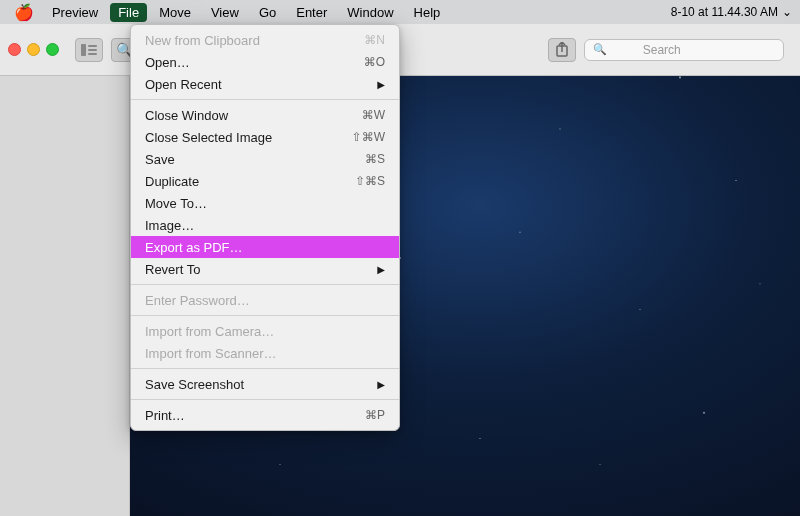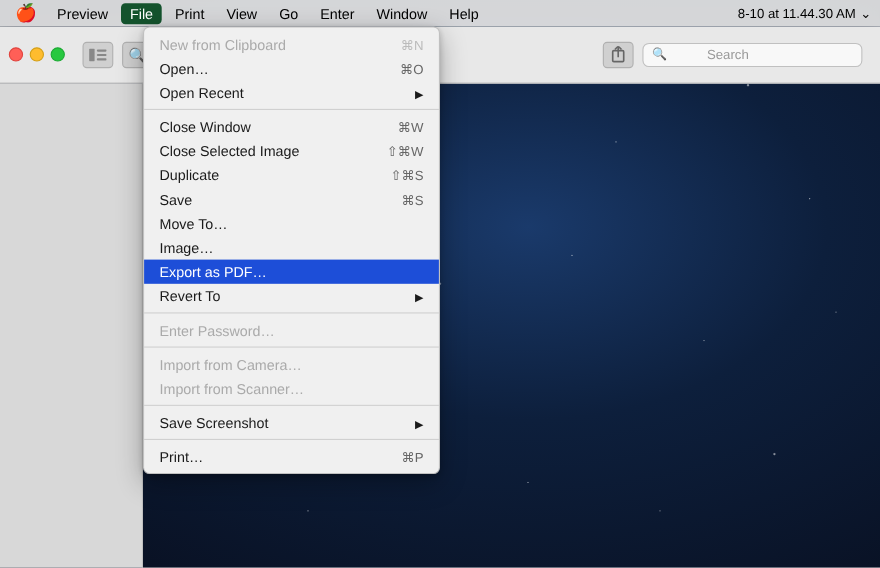--- a/index.html
+++ b/index.html
@@ -178,35 +178,35 @@
       border: 1px solid #c0c0c0;
       border-radius: 6px;
       box-shadow: 0 8px 24px rgba(0,0,0,0.3), 0 2px 6px rgba(0,0,0,0.2);
       z-index: 200;
       padding: 4px 0;
       font-size: 13px;
     }
 
     .menu-item {
       display: flex;
-      align-items: flex-end;
+      align-items: center;
       padding: 3px 14px;
       cursor: pointer;
       color: #1a1a1a;
       min-height: 22px;
       position: relative;
     }
 
     .menu-item.disabled {
       color: #aaa;
       cursor: default;
     }
 
     .menu-item.active {
-      background: #1d4ed8;
+      background: #d946ef;
       color: white;
     }
 
     .menu-item-label {
       flex: 1;
     }
 
     .menu-item-shortcut {
       font-size: 12px;
       color: #666;
@@ -251,21 +251,21 @@
   </style>
 </head>
 <body>
 
 <div class="desktop-bg"></div>
 
 <div class="menu-bar">
   <div class="menu-bar-item apple">🍎</div>
   <div class="menu-bar-item">Preview</div>
   <div class="menu-bar-item active">File</div>
-  <div class="menu-bar-item">Print</div>
+  <div class="menu-bar-item">Move</div>
   <div class="menu-bar-item">View</div>
   <div class="menu-bar-item">Go</div>
   <div class="menu-bar-item">Enter</div>
   <div class="menu-bar-item">Window</div>
   <div class="menu-bar-item">Help</div>
   <div class="menu-bar-right">
     <span>8-10 at 11.44.30 AM</span>
     <span>⌄</span>
   </div>
 </div>
@@ -330,29 +330,29 @@
     <span class="menu-item-label">Close Window</span>
     <span class="menu-item-shortcut">⌘W</span>
   </div>
 
   <div class="menu-item">
     <span class="menu-item-label">Close Selected Image</span>
     <span class="menu-item-shortcut">⇧⌘W</span>
   </div>
 
   <div class="menu-item">
+    <span class="menu-item-label">Save</span>
+    <span class="menu-item-shortcut">⌘S</span>
+  </div>
+
+  <div class="menu-item">
     <span class="menu-item-label">Duplicate</span>
     <span class="menu-item-shortcut">⇧⌘S</span>
   </div>
 
-  <div class="menu-item">
-    <span class="menu-item-label">Save</span>
-    <span class="menu-item-shortcut">⌘S</span>
-  </div>
-
 
   <div class="menu-item">
     <span class="menu-item-label">Move To…</span>
   </div>
 
   <div class="menu-item">
     <span class="menu-item-label">Image…</span>
   </div>
 
   <div class="menu-item active">

